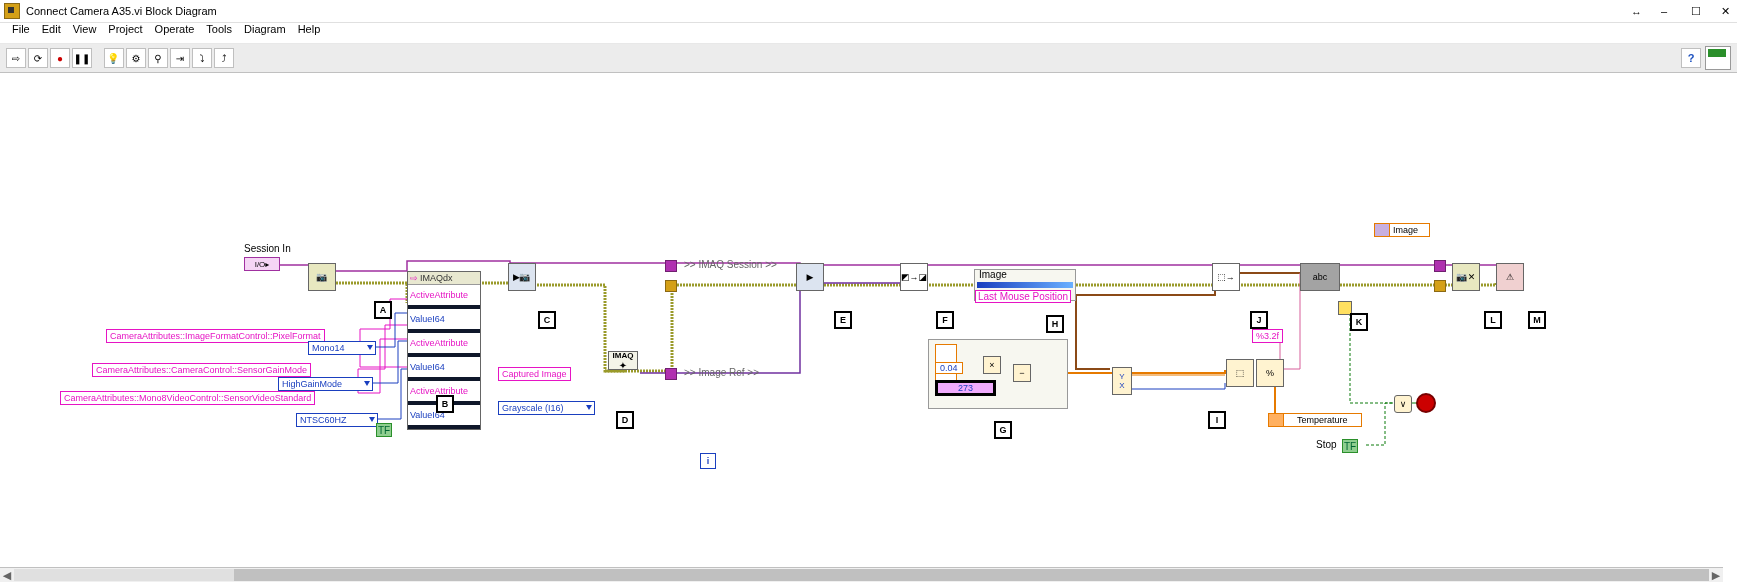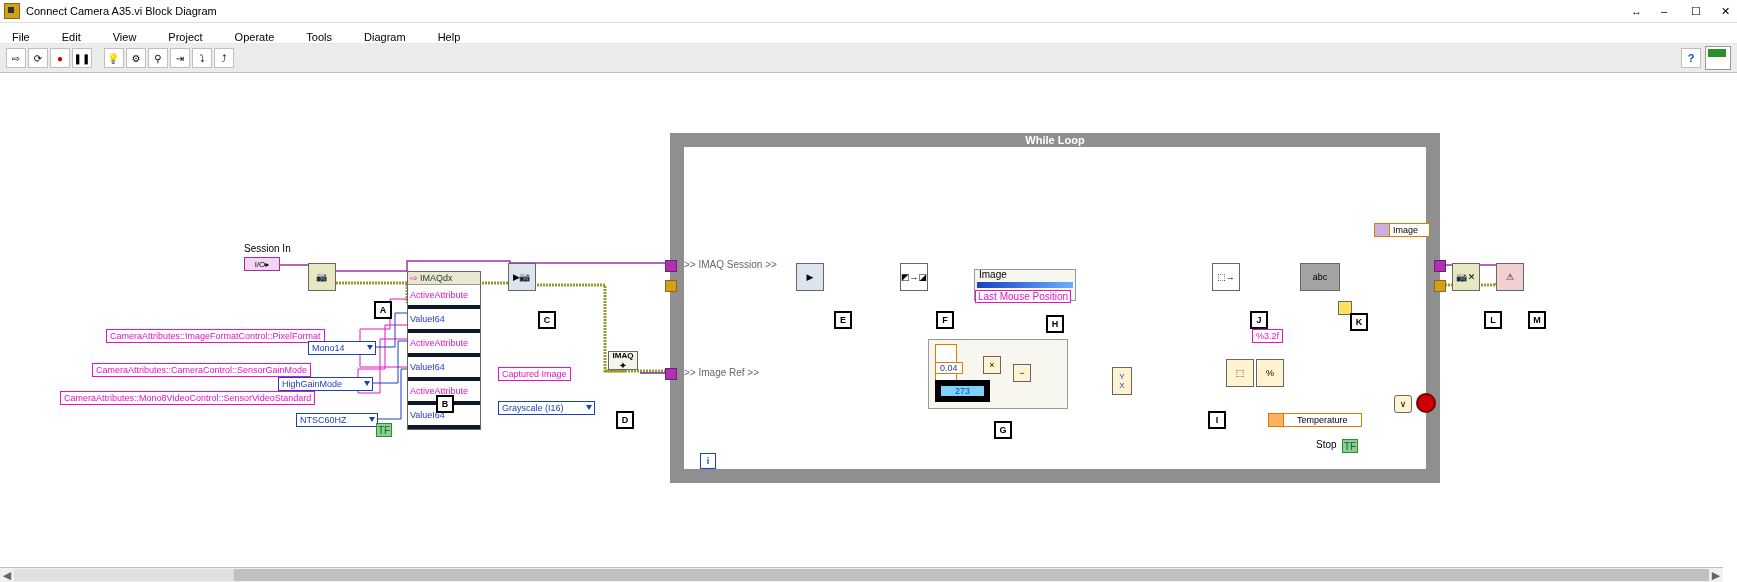--- a/index.html
+++ b/index.html
@@ -2,21 +2,21 @@
 <html><head>
 <meta charset="utf-8">
 <style>
 html,body{margin:0;padding:0;font-family:"Segoe UI",Tahoma,sans-serif;font-size:11px;background:#fff;color:#000;overflow:hidden}
 .titlebar{height:22px;background:#fff;border-bottom:1px solid #e0e0e0;display:flex;align-items:center;padding:0 4px;position:relative}
 .titlebar .appicon{width:14px;height:14px;background:#d4a017;border:1px solid #8b6914;margin-right:6px;position:relative}
 .titlebar .appicon::after{content:"";position:absolute;top:3px;left:3px;width:6px;height:6px;background:#333}
 .titlebar .title{font-weight:400}
 .titlebar .winbtns{position:absolute;right:4px;top:0;display:flex;align-items:center;height:22px;gap:18px}
 .winbtn{width:12px;height:12px;display:inline-block;cursor:pointer}
-.menubar{height:20px;display:flex;align-items:flex-end;padding:0 6px;gap:20px;border-bottom:1px solid #e8e8e8}
+.menubar{height:20px;display:flex;align-items:flex-start;padding:0 6px;gap:0;border-bottom:1px solid #e8e8e8}
 .menubar span{padding:0 6px;cursor:default}
 .toolbar{height:28px;background:#ececec;border-bottom:1px solid #c0c0c0;display:flex;align-items:center;padding:0 6px;gap:2px;position:relative}
 .tbtn{width:18px;height:18px;border:1px solid #bfbfbf;background:#fff;display:flex;align-items:center;justify-content:center;font-size:10px;cursor:pointer}
 .tbtn.red{color:#c00}
 .toolbar .right{position:absolute;right:6px;display:flex;gap:4px;align-items:center}
 .toolbar .right .help{width:18px;height:18px;border:1px solid #bfbfbf;background:#fff;color:#1a4fbf;font-weight:bold;display:flex;align-items:center;justify-content:center}
 .toolbar .right .vi{width:24px;height:22px;background:#fff;border:1px solid #999;position:relative}
 .toolbar .right .vi::before{content:"";position:absolute;top:2px;left:2px;width:18px;height:8px;background:#2a8f2a}
 .canvas{position:relative;width:1737px;height:480px;overflow:hidden}
 .node{position:absolute;border:1px solid #666;background:#f4f4e8;font-size:9px;display:flex;align-items:center;justify-content:center;box-sizing:border-box}
@@ -158,23 +158,20 @@
   </div>
 
   <div class="lblbox magenta" style="left:106px;top:256px">CameraAttributes::ImageFormatControl::PixelFormat</div>
   <div class="bluecombo" style="left:308px;top:268px">Mono14</div>
   <div class="lblbox magenta" style="left:92px;top:290px">CameraAttributes::CameraControl::SensorGainMode</div>
   <div class="bluecombo" style="left:278px;top:304px">HighGainMode</div>
   <div class="lblbox magenta" style="left:60px;top:318px">CameraAttributes::Mono8VideoControl::SensorVideoStandard</div>
   <div class="bluecombo" style="left:296px;top:340px">NTSC60HZ</div>
   <div class="chk" style="left:376px;top:350px">TF</div>
 
-  <div class="whileloop" style="left:670px;top:60px;width:770px;height:350px">
-    <div class="looptitle">While Loop</div>
-  </div>
 
   <div class="tunnel purple" style="left:665px;top:187px"></div>
   <div class="tunnel" style="left:665px;top:207px"></div>
   <div class="tunnel purple" style="left:665px;top:295px"></div>
 
   <div class="tunnel purple" style="left:1434px;top:187px"></div>
   <div class="tunnel" style="left:1434px;top:207px"></div>
 
   <div class="lbl" style="left:684px;top:186px;color:#666">&gt;&gt; IMAQ Session &gt;&gt;</div>
   <div class="lbl" style="left:684px;top:294px;color:#666">&gt;&gt; Image Ref &gt;&gt;</div>
@@ -200,21 +197,21 @@
   <div class="node" style="left:1338px;top:228px;width:14px;height:14px;background:#ffe060"></div>
 
   <div class="indicator" style="left:1374px;top:150px;width:54px">
     <span class="term" style="background:#c8b0e0"></span>
     <span style="padding:0 3px">Image</span>
   </div>
 
   <div class="cluster" style="left:928px;top:266px;width:140px;height:70px">
     <div style="position:absolute;left:6px;top:4px;border:1px solid #e67a00;background:#fff;padding:16px 2px;font-size:8px">DBL</div>
     <div style="position:absolute;left:6px;top:22px;border:1px solid #e67a00;background:#fff;padding:0 4px;font-size:9px;color:#1a3fbf">0.04</div>
-    <div style="position:absolute;left:6px;top:40px;border:6px solid #000000;background:#7dd3fc;padding:0 14px;font-size:9px;color:#1a3fbf">273</div>
+    <div style="position:absolute;left:6px;top:40px;border:3px solid #000000;background:#f0abfc;padding:0 20px;font-size:9px;color:#1a3fbf">273</div>
     <div class="smallnode" style="left:54px;top:16px">×</div>
     <div class="smallnode" style="left:84px;top:24px">−</div>
   </div>
 
   <div class="node" style="left:1112px;top:294px;width:20px;height:28px;flex-direction:column;background:#fff3d0">
     <div style="color:#1a3fbf;font-size:8px">Y</div>
     <div style="color:#1a3fbf;font-size:8px">X</div>
   </div>
 
   <div class="node nodeicon" style="left:1226px;top:286px;background:#fff3d0">⬚</div>

